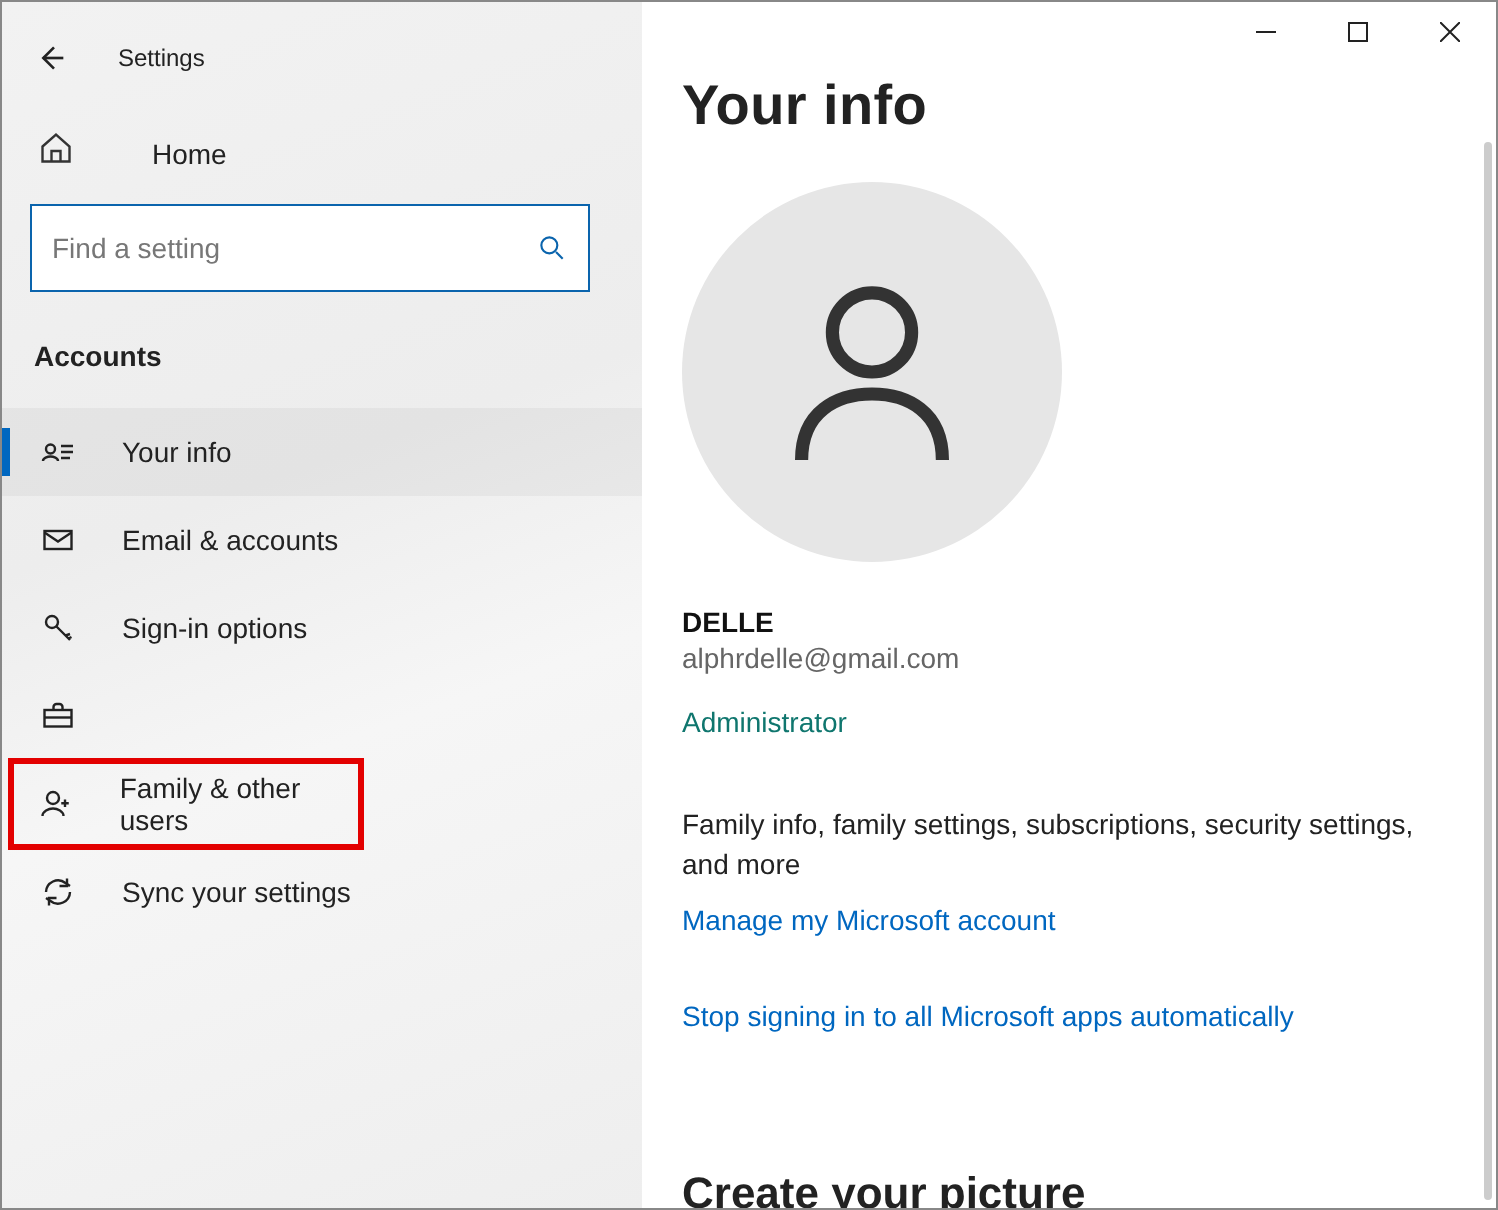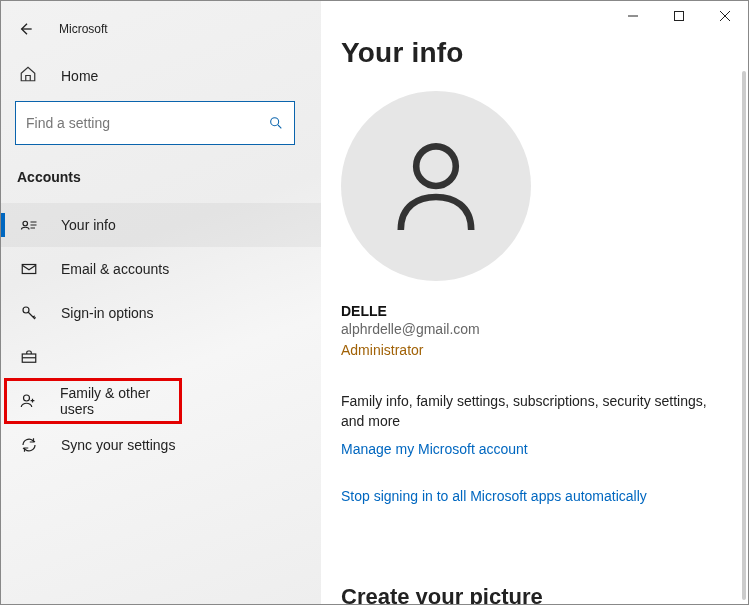--- a/index.html
+++ b/index.html
@@ -9,21 +9,21 @@
     width: 320px; height: 100%;
     background: linear-gradient(160deg, #f2f2f2 0%, #ededed 40%, #f6f6f6 60%, #eeeeee 100%);
     position: relative;
     display: flex; flex-direction: column;
     padding-top: 8px;
   }
   .titlebar-left { display: flex; align-items: center; padding: 4px 8px 12px 8px; }
   .back-btn { width: 32px; height: 32px; display: flex; align-items: center; justify-content: center; color: #222; }
   .back-btn svg { width: 16px; height: 16px; stroke: #222; }
   .app-title { margin-left: 18px; font-size: 12px; color: #222; }
-  .home-row { display: flex; align-items: center; padding: 8px 16px 14px 18px; }
+  .home-row { display: flex; align-items: center; padding: 8px 16px 14px 18px; gap: 15px; }
   .home-row svg { width: 18px; height: 18px; stroke: #333; fill: none; }
   .home-label { margin-left: 24px; font-size: 14px; color: #222; }
   .search-wrap { padding: 0 14px 18px 14px; }
   .search {
     width: 280px; height: 44px; border: 1px solid #0a64ad; background: #fff;
     display: flex; align-items: center; padding: 0 10px;
   }
   .search input {
     border: none; outline: none; flex: 1; font-size: 14px; color: #666; background: transparent;
   }
@@ -51,40 +51,40 @@
   .main { flex: 1; height: 100%; position: relative; background: #fff; display: flex; flex-direction: column; }
   .titlebar-right { height: 30px; display: flex; justify-content: flex-end; align-items: flex-start; }
   .win-btn { width: 46px; height: 30px; display: flex; align-items: center; justify-content: center; }
   .win-btn svg { width: 10px; height: 10px; stroke: #222; fill: none; }
   .content { padding: 6px 20px 0 20px; overflow: hidden; flex: 1; position: relative; }
   .page-title { font-size: 28px; font-weight: 600; color: #222; margin-bottom: 22px; letter-spacing: 0.2px; }
   .avatar-wrap { width: 190px; height: 190px; border-radius: 50%; background: #e6e6e6; display: flex; align-items: center; justify-content: center; margin-bottom: 22px; }
   .avatar-wrap svg { width: 110px; height: 110px; stroke: #333; fill: none; stroke-width: 6; }
   .user-name { font-size: 14px; font-weight: 700; color: #111; }
   .user-email { font-size: 14px; color: #666; margin-top: 2px; }
-  .user-role { font-size: 14px; color: #a16207; margin-top: 5px; }
+  .user-role { font-size: 14px; color: #0f766e; margin-top: 16px; }
   .billing-text { font-size: 14px; color: #222; margin-top: 34px; max-width: 380px; line-height: 1.4; }
   .link { font-size: 14px; color: #0067c0; margin-top: 10px; display: inline-block; }
   .link.gap { margin-top: 30px; }
   .section2-title { font-size: 22px; font-weight: 600; color: #222; position: absolute; bottom: -6px; left: 20px; }
   .scrollbar { position: absolute; right: 2px; top: 40px; width: 4px; bottom: 4px; background: #ccc; border-radius: 2px; }
 </style>
 </head>
 <body>
 
 <div class="app">
   <div class="sidebar">
     <div class="titlebar-left">
       <div class="back-btn">
         <svg viewBox="0 0 24 24">
             <path d="M15 4 L7 12 L15 20" stroke-width="2" fill="none"></path>
             <path d="M7 12 H22" stroke-width="2"></path>
           </svg>
       </div>
-      <div class="app-title">Microsoft</div>
+      <div class="app-title">Settings</div>
     </div>
 
     <div class="home-row">
       <span class="ic">
         <svg viewBox="0 0 24 24">
             <path d="M3 11 L12 3 L21 11 V21 H3 Z" stroke-width="1.6"></path>
             <path d="M9 21 V14 H15 V21" stroke-width="1.6"></path>
           </svg>
       </span>
       <span class="home-label">Home</span>

